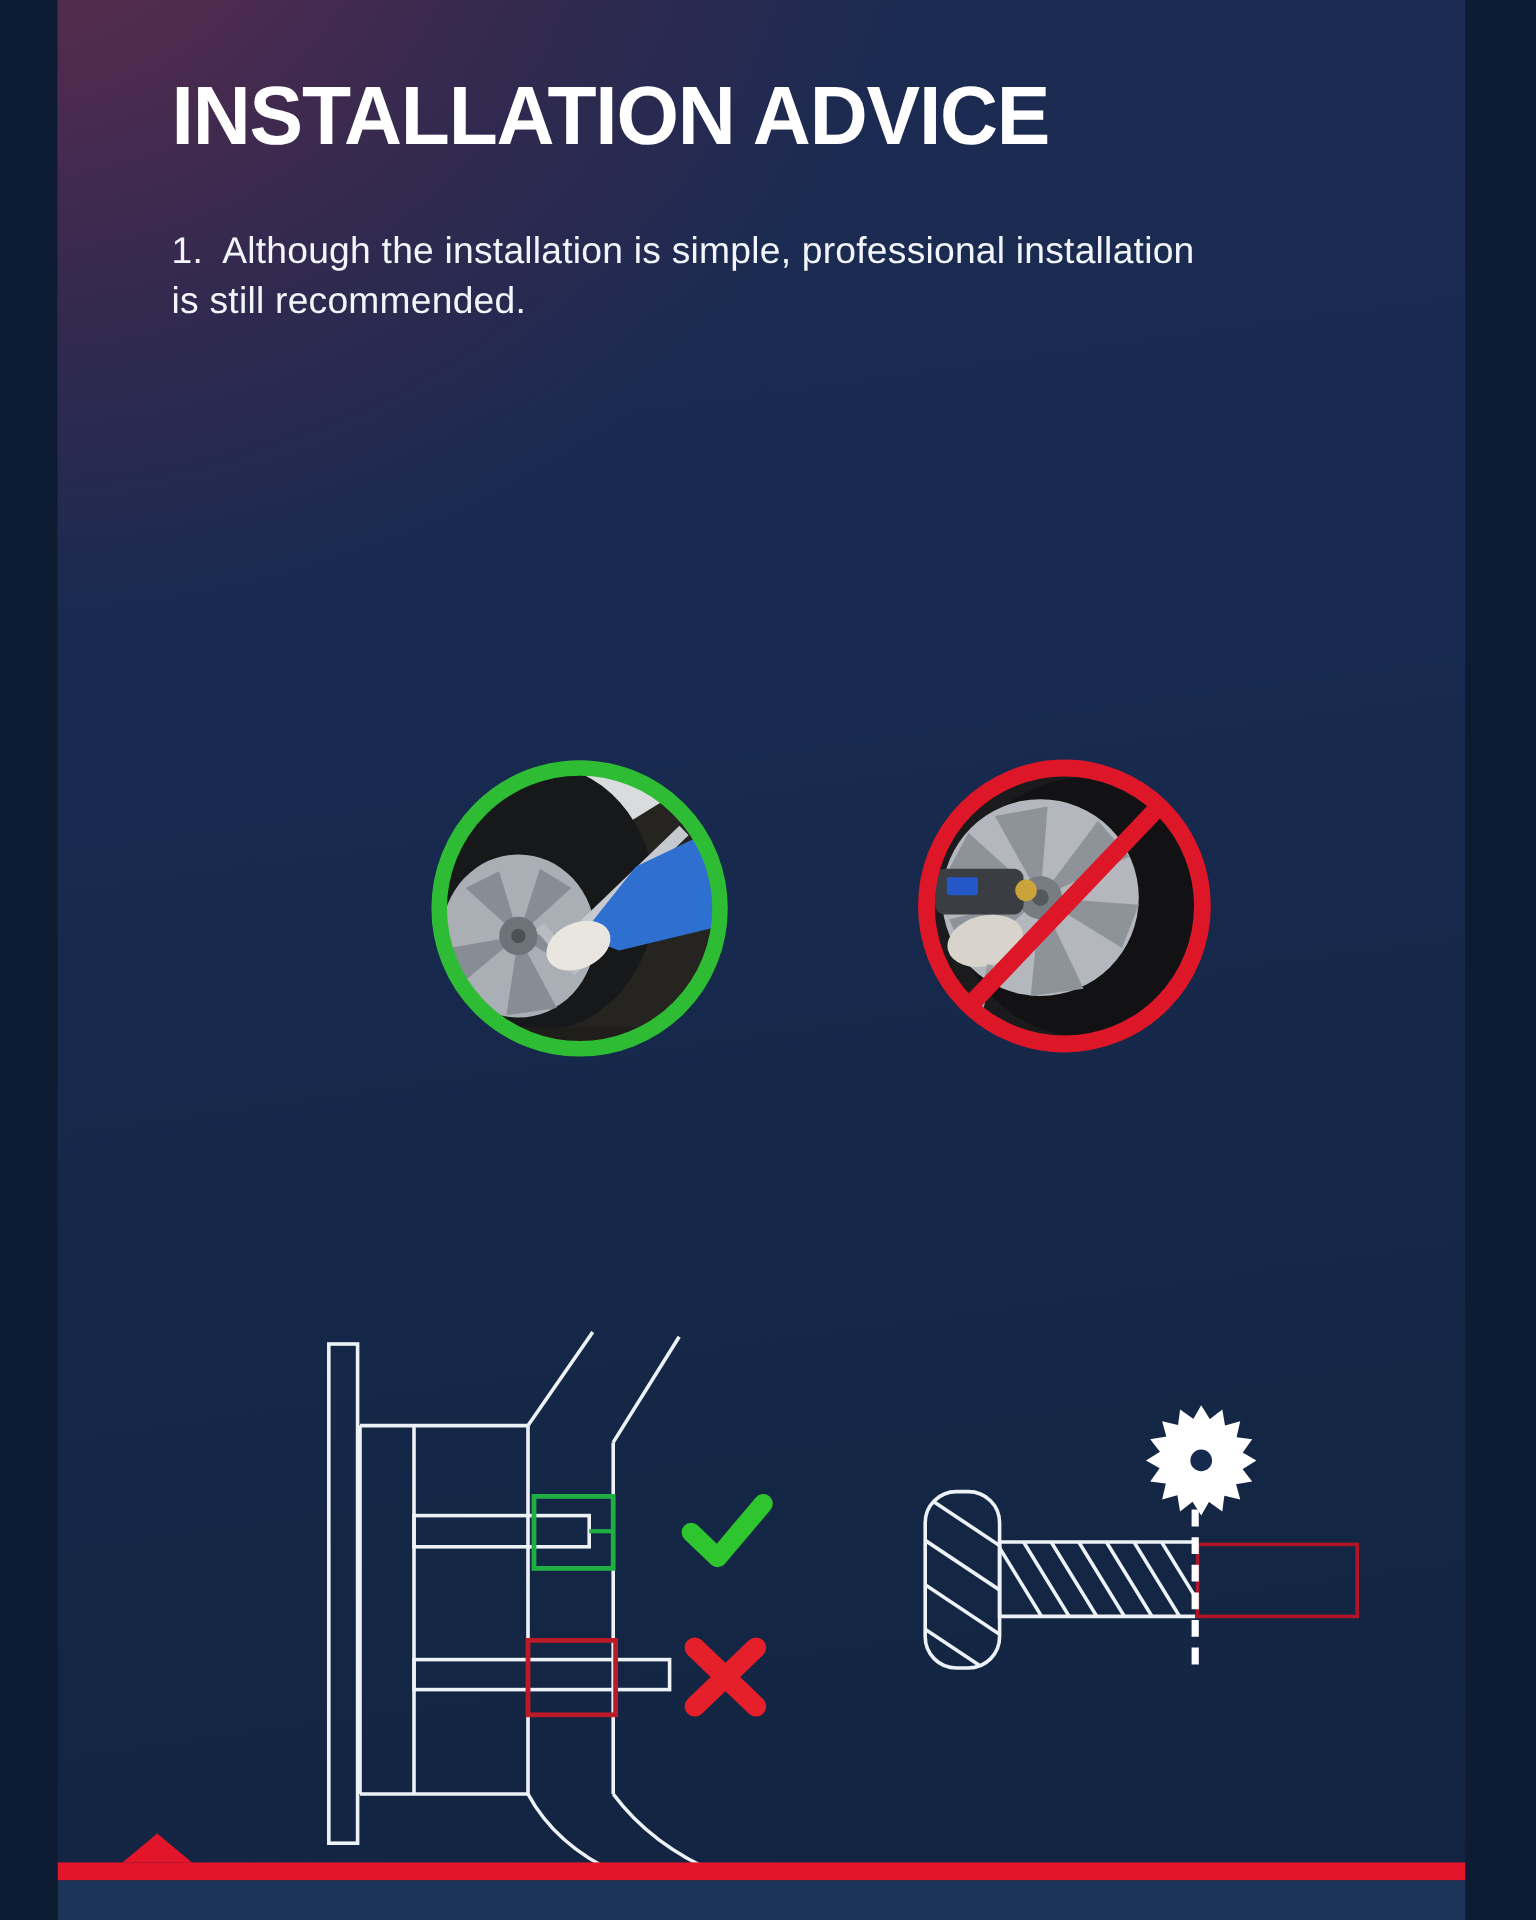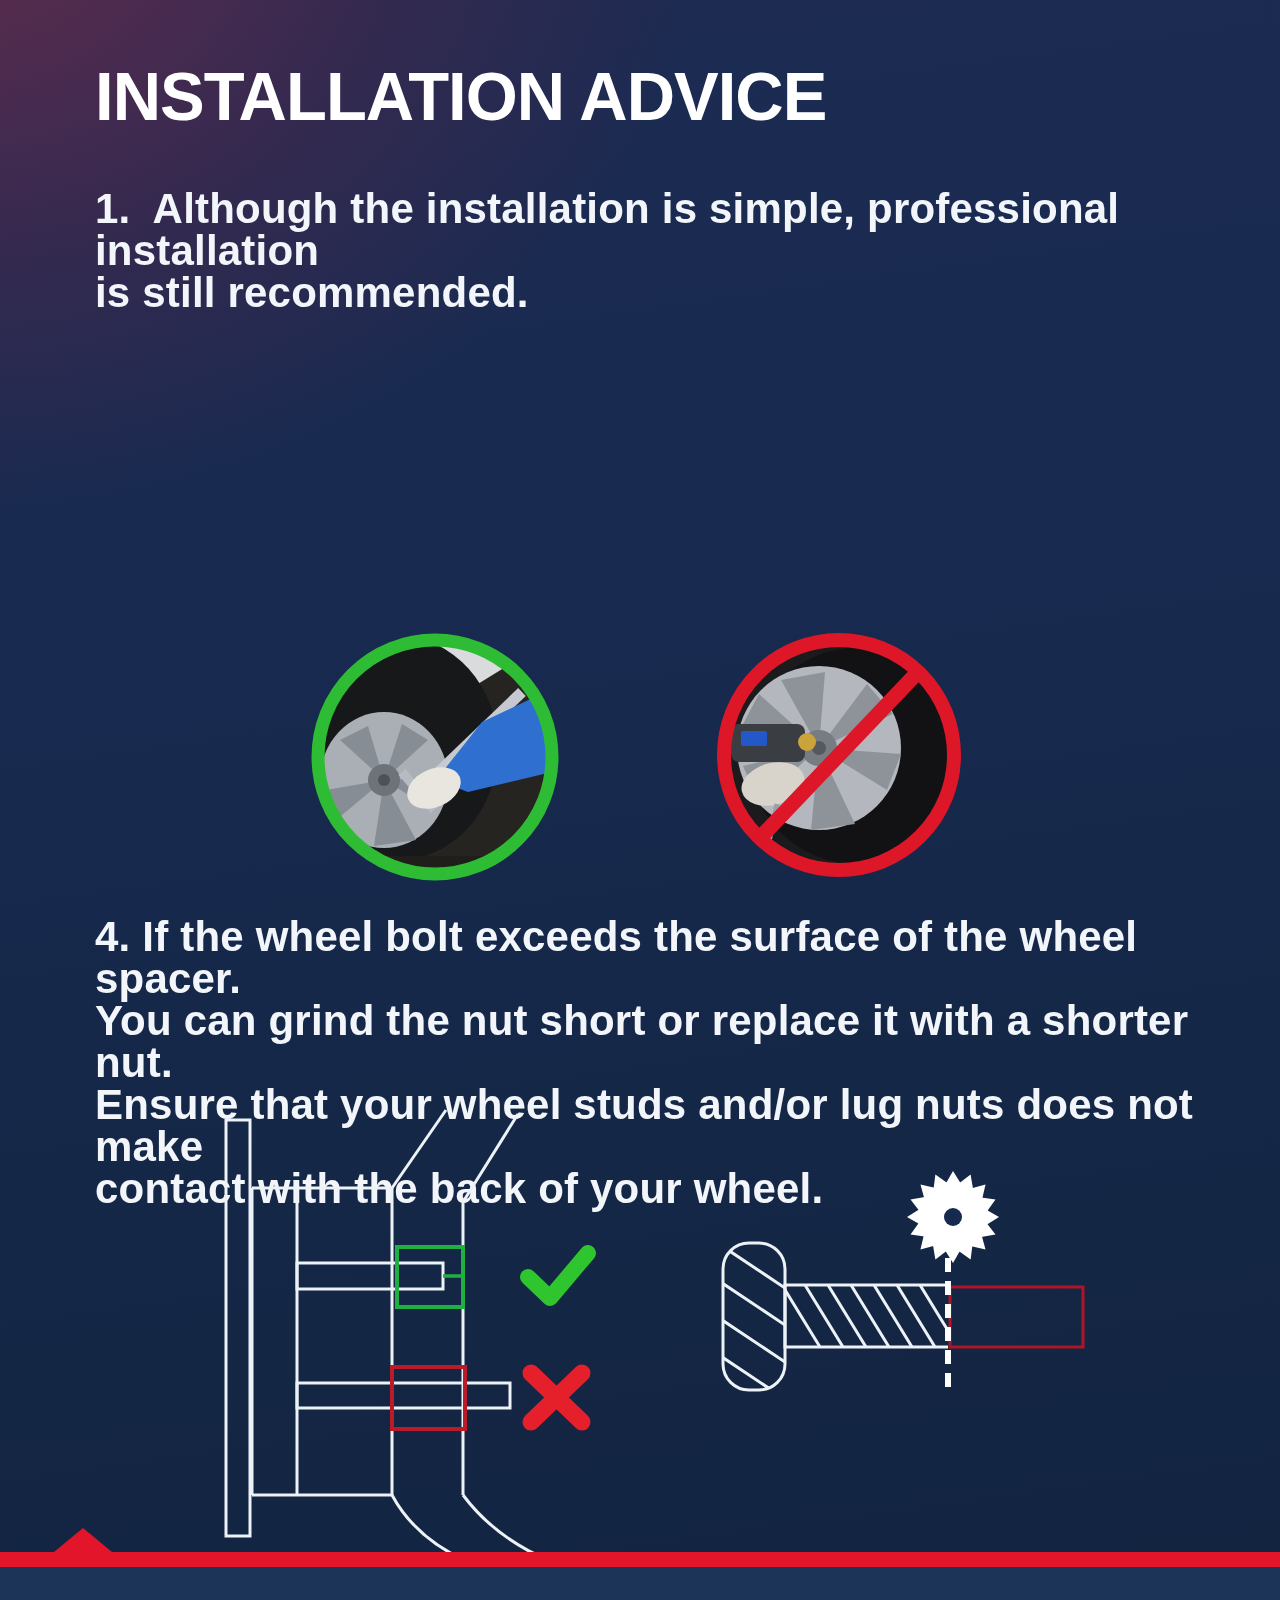--- a/index.html
+++ b/index.html
@@ -1,30 +1,31 @@
 <!DOCTYPE html>
 <html><head>
 <meta charset="utf-8">
 <style>
   html,body{margin:0;padding:0;background:#0d1c33;}
   .page{
-    position:relative;width:1280px;height:1600px;overflow:hidden;
+    position:relative;width:1173px;height:1600px;overflow:hidden;
     font-family:"Liberation Sans","DejaVu Sans",sans-serif;
     background:
       radial-gradient(1150px 950px at -4% -7%, #5f2d47 0%, #4c2b4f 20%, #33294f 40%, rgba(26,40,78,0) 66%),
       linear-gradient(172deg, #1d2b52 0%, #182a50 35%, #142746 70%, #122440 100%);
+    margin-left: 48px;
   }
   .title{
     position:absolute;left:95px;top:62px;margin:0;
     color:#ffffff;font-size:69px;font-weight:bold;letter-spacing:-1px;
     line-height:1.0;white-space:nowrap;transform:scaleX(.97);transform-origin:left;
   }
   .tip{
     position:absolute;left:95px;width:1110px;margin:0;
-    color:#f2f5f9;font-size:42px;font-weight:bold;letter-spacing:.2px;
+    color:#f2f5f9;font-size:31px;font-weight:normal;letter-spacing:.2px;
     line-height:42px;white-space:pre-wrap;
   }
   .tip1{top:188px;} .tip2{top:316px;} .tip3{top:486px;} .tip4{top:916px;}
   .fig{position:absolute;}
   .fig svg{display:block;}
   .stripe{position:absolute;left:0;top:1552px;width:1280px;height:15px;background:#e2152b;}
   .band{position:absolute;left:0;top:1567px;width:1280px;height:33px;background:#1d3459;}
   .tri{
     position:absolute;left:54px;top:1528px;width:0;height:0;
     border-left:29px solid transparent;border-right:29px solid transparent;
@@ -33,24 +34,20 @@
 </style>
 </head>
 <body>
 
 <div class="page">
 
   <h1 class="title">INSTALLATION ADVICE</h1>
 
   <p class="tip tip1">1.  Although the installation is simple, professional installation
 is still recommended.</p>
-  <p class="tip tip4">4. If the wheel bolt exceeds the surface of the wheel spacer.
-You can grind the nut short or replace it with a shorter nut.
-Ensure that your wheel studs and/or lug nuts does not make
-contact with the back of your wheel.</p>
 
   <div class="fig" style="left:310px;top:630px;">
     <svg width="250" height="254" viewBox="0 0 250 254">
       <defs>
           <clipPath id="clipL">
             <circle cx="125" cy="127" r="117"></circle>
           </clipPath>
         </defs>
       <g clip-path="url(#clipL)">
         <rect x="0" y="0" width="250" height="254" fill="#262421"></rect>

